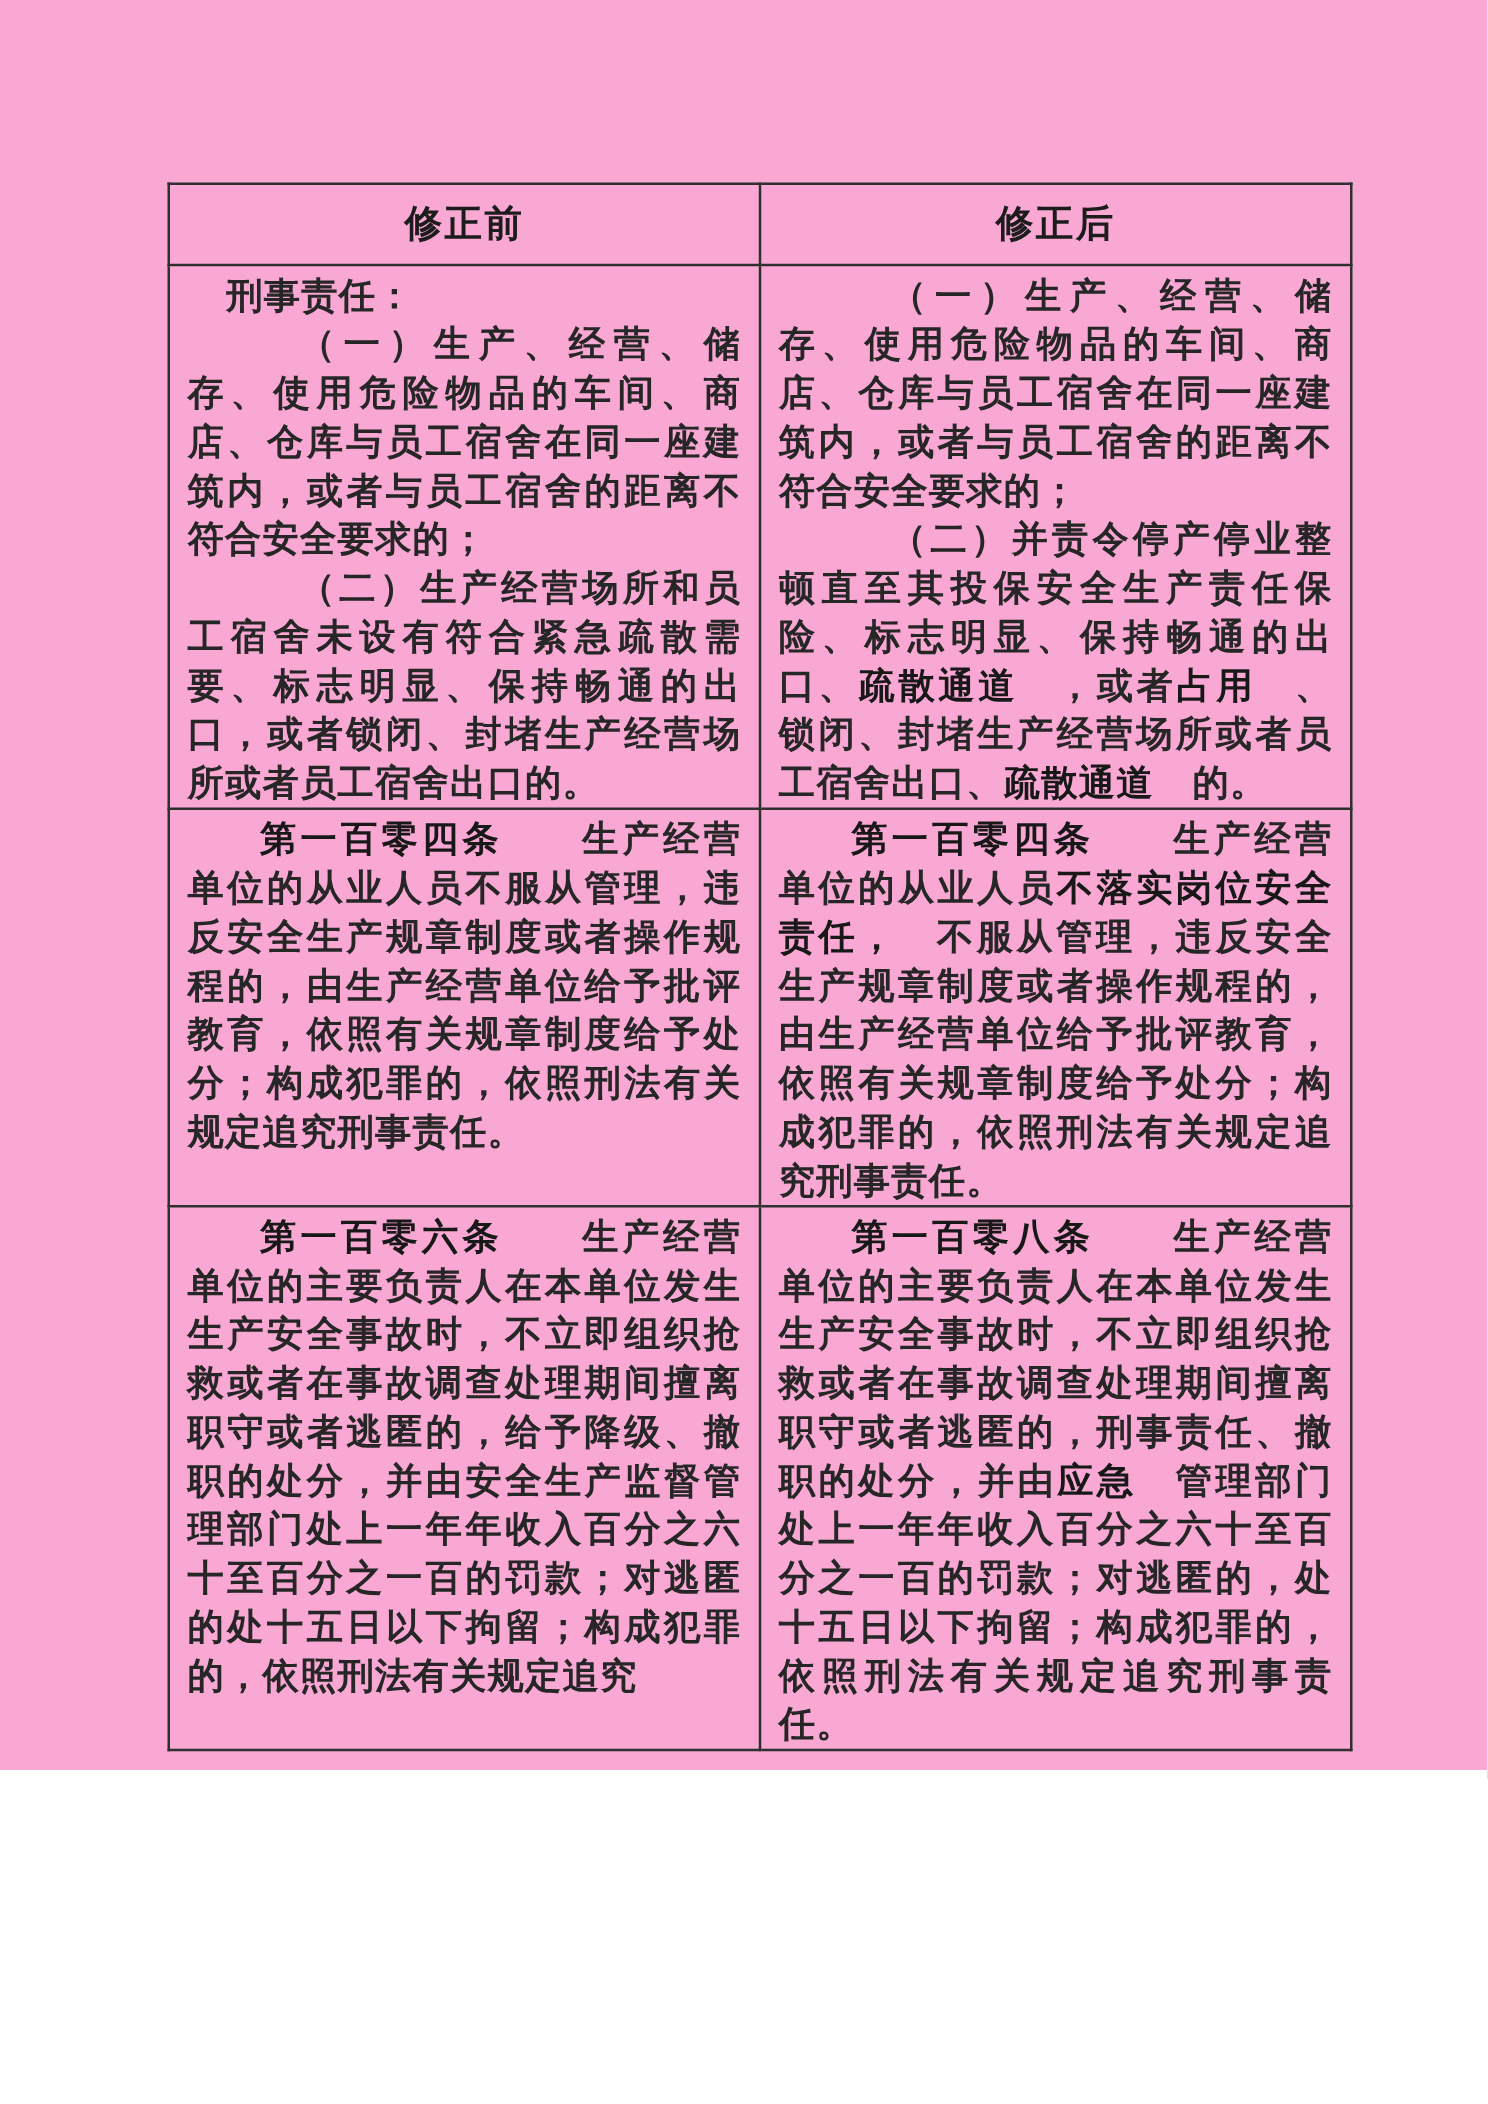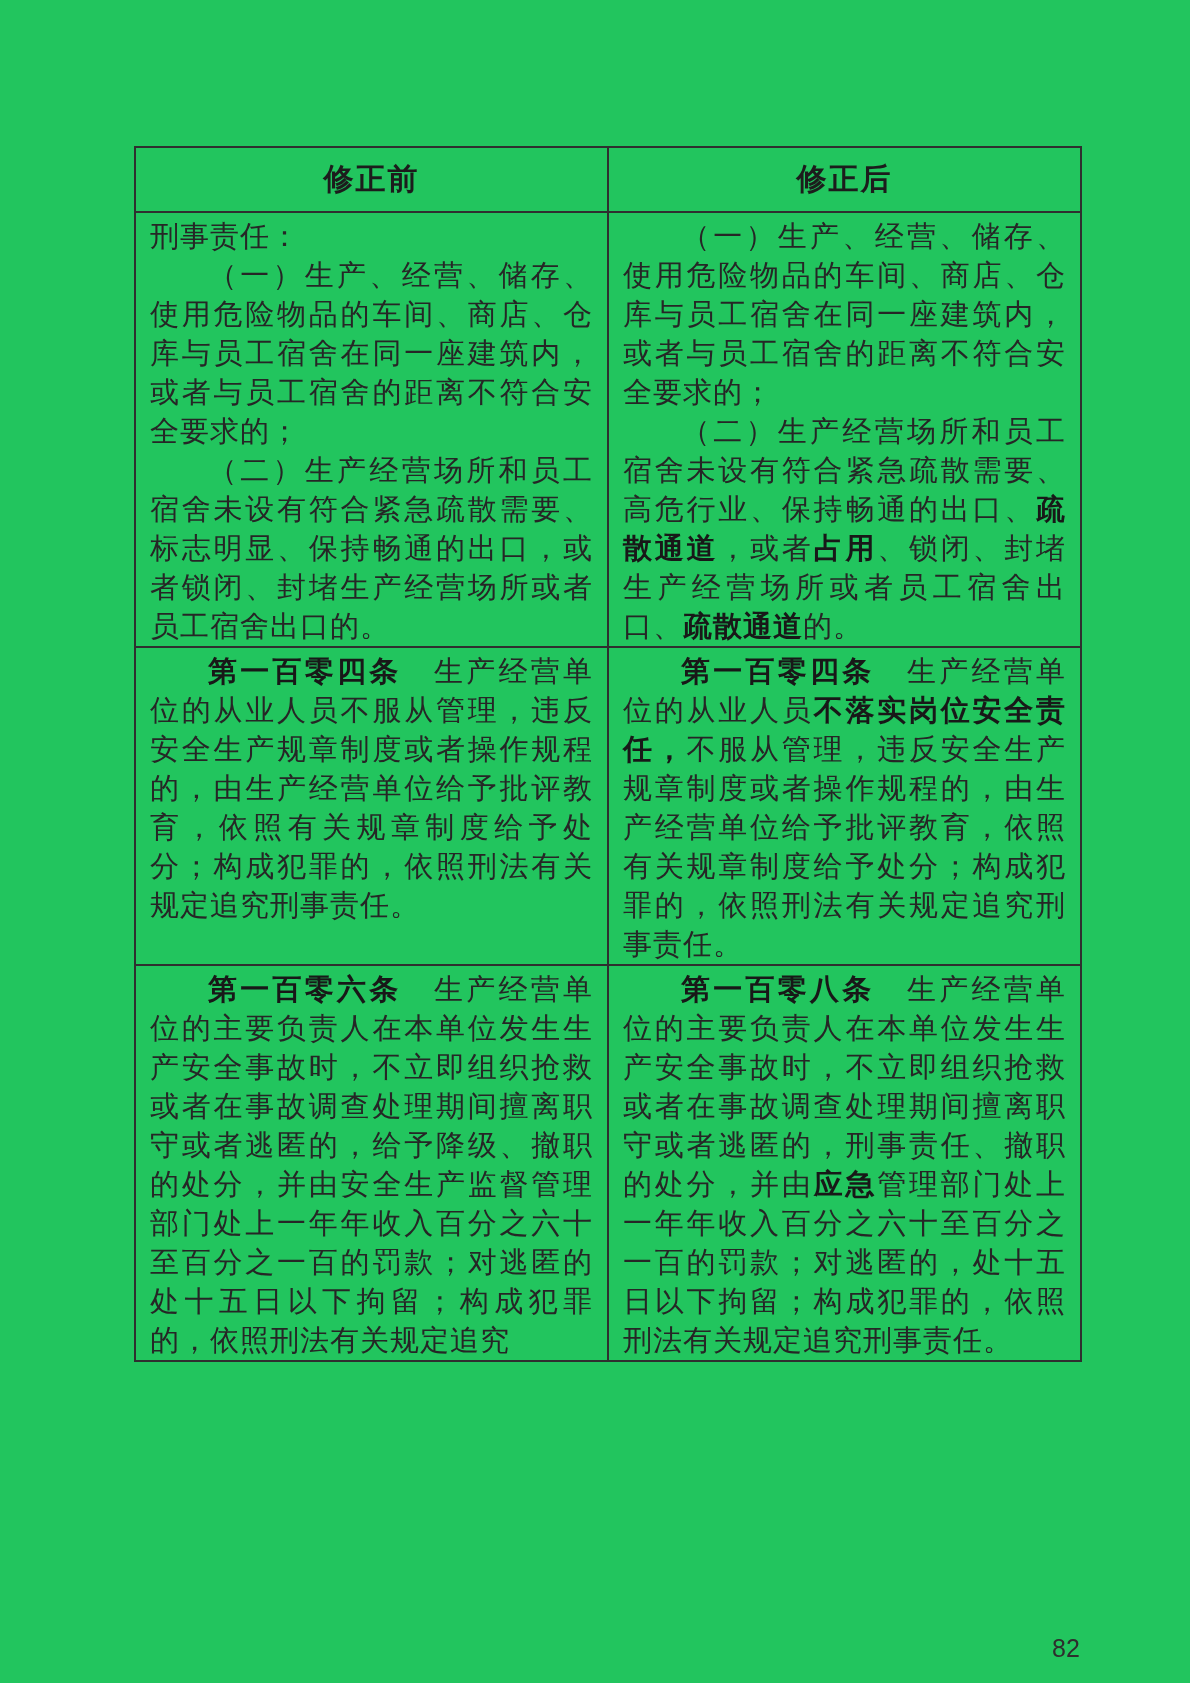--- a/index.html
+++ b/index.html
@@ -3,22 +3,22 @@
 <meta charset="utf-8">
 <style>
   html, body {
     margin: 0;
     padding: 0;
     background: #ffffff;
   }
   .page {
     position: relative;
     width: 1190px;
-    height: 1683px;
-    background: #22c55e;
+    height: 1416px;
+    background: #f9a8d4;
     font-family: "DejaVu Serif", "Liberation Serif", serif;
     color: #262626;
     overflow: hidden;
   }
   table.cmp {
     position: absolute;
     left: 134px;
     top: 146px;
     width: 946px;
     border-collapse: collapse;
@@ -52,21 +52,21 @@
   tr.r2 { height: 290px; }
   tr.r3 { height: 328px; }
   tr.r4 { height: 358px; }
   .para {
     margin: 0;
     text-align: justify;
     text-justify: inter-ideograph;
     word-break: break-all;
   }
   .para.indent { text-indent: 2em; }
-  .n { font-weight: 400; }
+  .n { font-weight: 700; margin-left: 31px; }
   .b {
     font-weight: 700;
     font-family: "DejaVu Sans", "Liberation Sans", sans-serif;
     color: #181818;
   }
   .pageno {
     position: absolute;
     left: 1036px;
     top: 1634px;
     width: 60px;
@@ -92,21 +92,21 @@
       <th>修正后</th>
     </tr>
     <tr class="r1">
       <td>
             <p class="para"><span class="n">刑事责任：</span></p>
             <p class="para indent"><span class="n">（一）生产、经营、储存、使用危险物品的车间、商店、仓库与员工宿舍在同一座建筑内，或者与员工宿舍的距离不符合安全要求的；</span></p>
             <p class="para indent"><span class="n">（二）生产经营场所和员工宿舍未设有符合紧急疏散需要、标志明显、保持畅通的出口，或者锁闭、封堵生产经营场所或者员工宿舍出口的。</span></p>
           </td>
       <td>
             <p class="para indent"><span class="n">（一）生产、经营、储存、使用危险物品的车间、商店、仓库与员工宿舍在同一座建筑内，或者与员工宿舍的距离不符合安全要求的；</span></p>
-            <p class="para indent"><span class="n">（二）生产经营场所和员工宿舍未设有符合紧急疏散需要、高危行业、保持畅通的出口、</span><span class="b">疏散通道</span><span class="n">，或者</span><span class="b">占用</span><span class="n">、锁闭、封堵生产经营场所或者员工宿舍出口、</span><span class="b">疏散通道</span><span class="n">的。</span></p>
+            <p class="para indent"><span class="n">（二）并责令停产停业整顿直至其投保安全生产责任保险、标志明显、保持畅通的出口、</span><span class="b">疏散通道</span><span class="n">，或者</span><span class="b">占用</span><span class="n">、锁闭、封堵生产经营场所或者员工宿舍出口、</span><span class="b">疏散通道</span><span class="n">的。</span></p>
           </td>
     </tr>
     <tr class="r2">
       <td>
             <p class="para indent"><span class="b">第一百零四条</span><span class="n">　生产经营单位的从业人员不服从管理，违反安全生产规章制度或者操作规程的，由生产经营单位给予批评教育，依照有关规章制度给予处分；构成犯罪的，依照刑法有关规定追究刑事责任。</span></p>
           </td>
       <td>
             <p class="para indent"><span class="b">第一百零四条</span><span class="n">　生产经营单位的从业人员</span><span class="b">不落实岗位安全责任，</span><span class="n">不服从管理，违反安全生产规章制度或者操作规程的，由生产经营单位给予批评教育，依照有关规章制度给予处分；构成犯罪的，依照刑法有关规定追究刑事责任。</span></p>
           </td>
     </tr>

